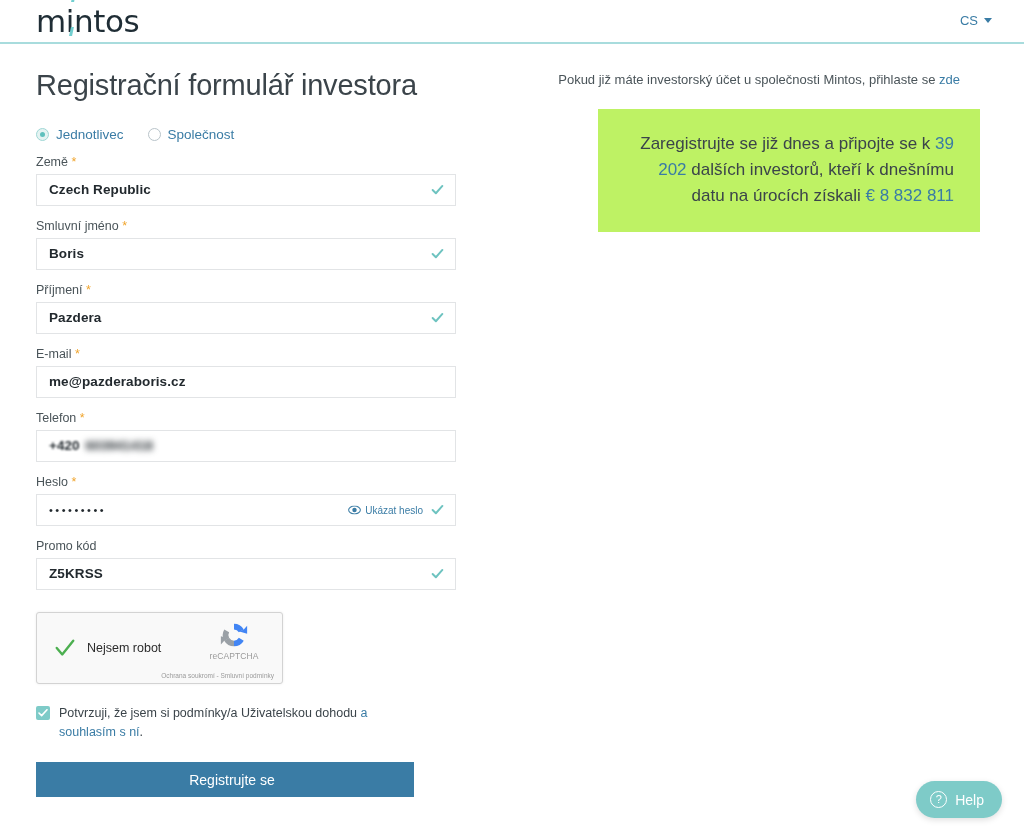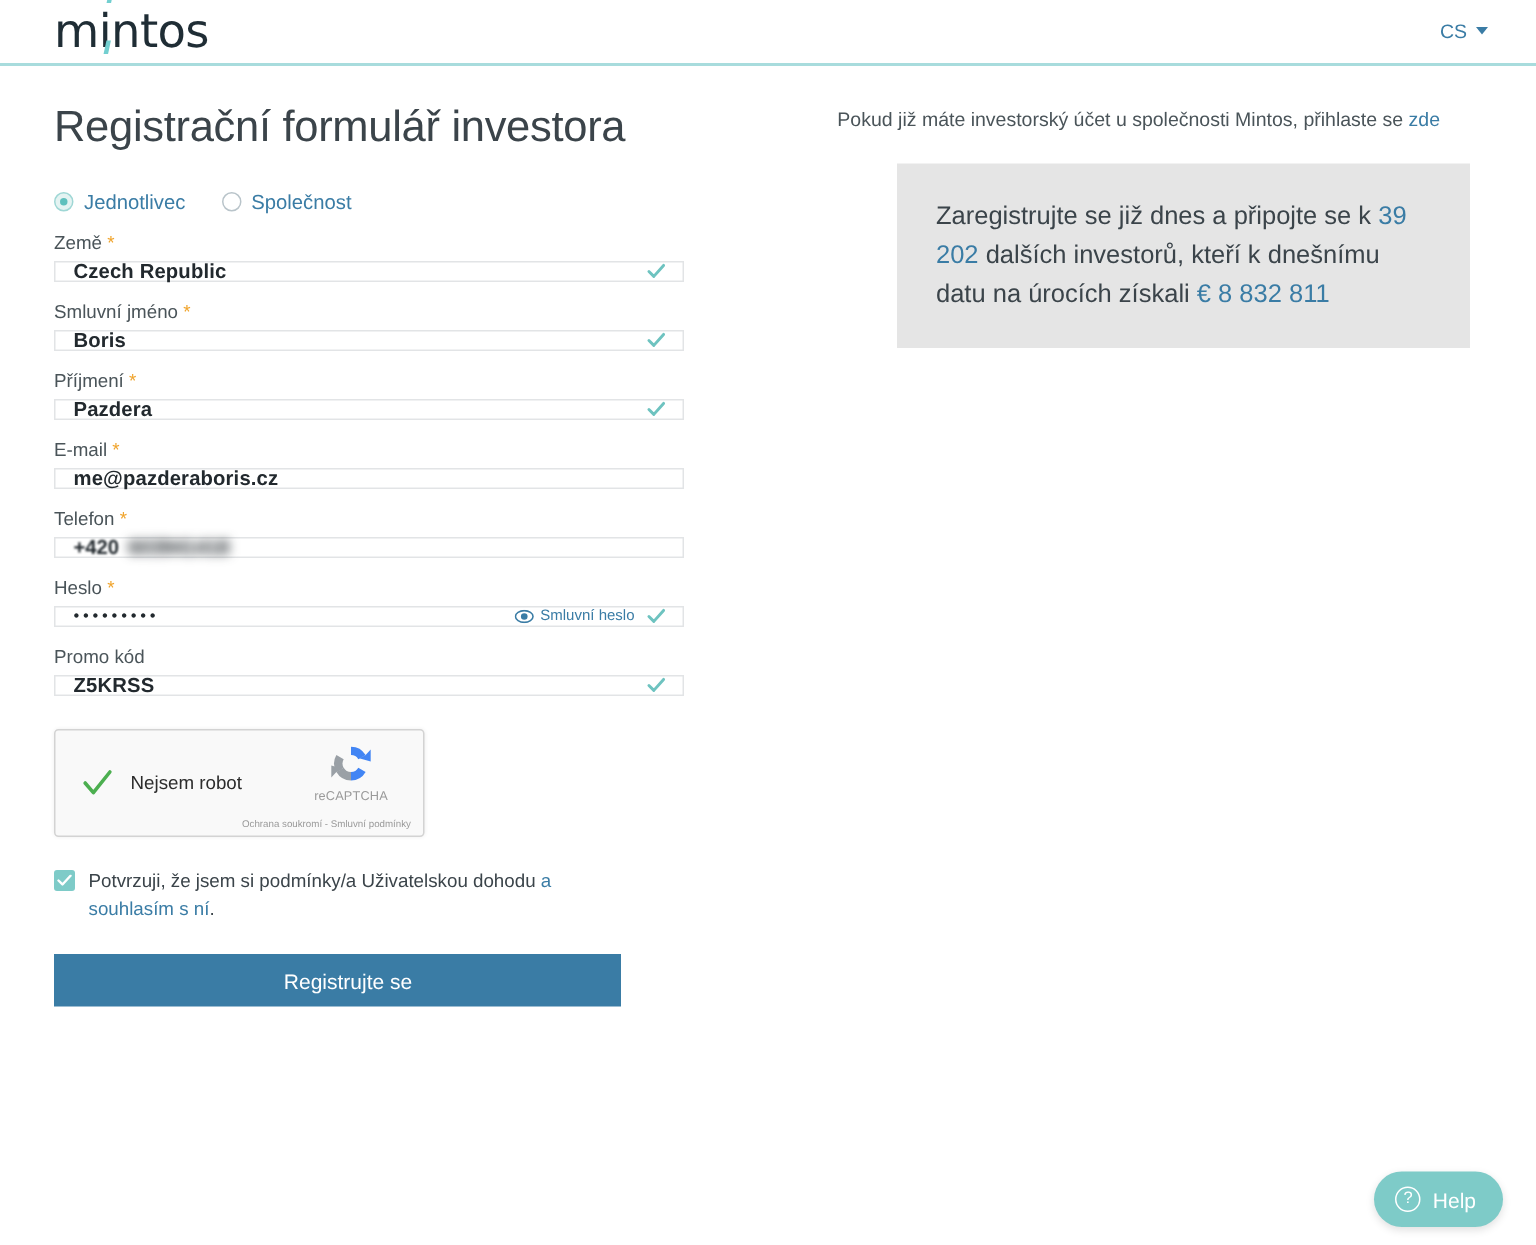--- a/index.html
+++ b/index.html
@@ -133,21 +133,21 @@
   .field-label {
     font-size: 12.5px;
     color: #4a5459;
     margin-bottom: 5px;
     display: block;
   }
   .req { color: #f0a42c; }
 
   .input-wrap {
     position: relative;
-    height: 14px;
+    height: 32px;
     border: 1px solid #e2e4e6;
     background: #fff;
     display: flex;
     align-items: center;
   }
   .input-val {
     font-size: 13.5px;
     font-weight: bold;
     color: #22292e;
     padding-left: 12px;
@@ -274,23 +274,23 @@
     font-size: 13px;
     color: #4a5459;
     padding-right: 32px;
   }
   .login-line a { color: #3a7ca5; text-decoration: none; }
 
   .promo-box {
     margin-top: 22px;
     margin-left: 78px;
     width: 382px;
-    background: #e5e5e5;
+    background: #bef264;
     padding: 22px 26px 24px 26px;
-    text-align: left;
+    text-align: right;
   }
   .promo-text {
     font-size: 17px;
     line-height: 1.52;
     color: #3b444a;
   }
   .promo-hl { color: #3a7ca5; }
 
   
   .help-widget {
@@ -414,21 +414,21 @@
         <span>Heslo</span>
         <span class="req">*</span>
       </label>
       <div class="input-wrap">
         <span class="dots">•••••••••</span>
         <span class="show-pass">
           <svg width="13" height="9" viewBox="0 0 20 13">
             <ellipse cx="10" cy="6.5" rx="9" ry="6" fill="none" stroke="#3a7ca5" stroke-width="1.6"></ellipse>
             <circle cx="10" cy="6.5" r="3.4" fill="#3a7ca5"></circle>
           </svg>
-          <span>Smluvní heslo</span>
+          <span>Ukázat heslo</span>
         </span>
         <svg class="ok-check" viewBox="0 0 16 16">
           <path d="M2 8 L6 12 L14 3" stroke="#6ec3c0" stroke-width="2.4" fill="none" stroke-linecap="round" stroke-linejoin="round"></path>
         </svg>
       </div>
     </div>
 
     <div class="field">
       <label class="field-label">
         <span>Promo kód</span>

